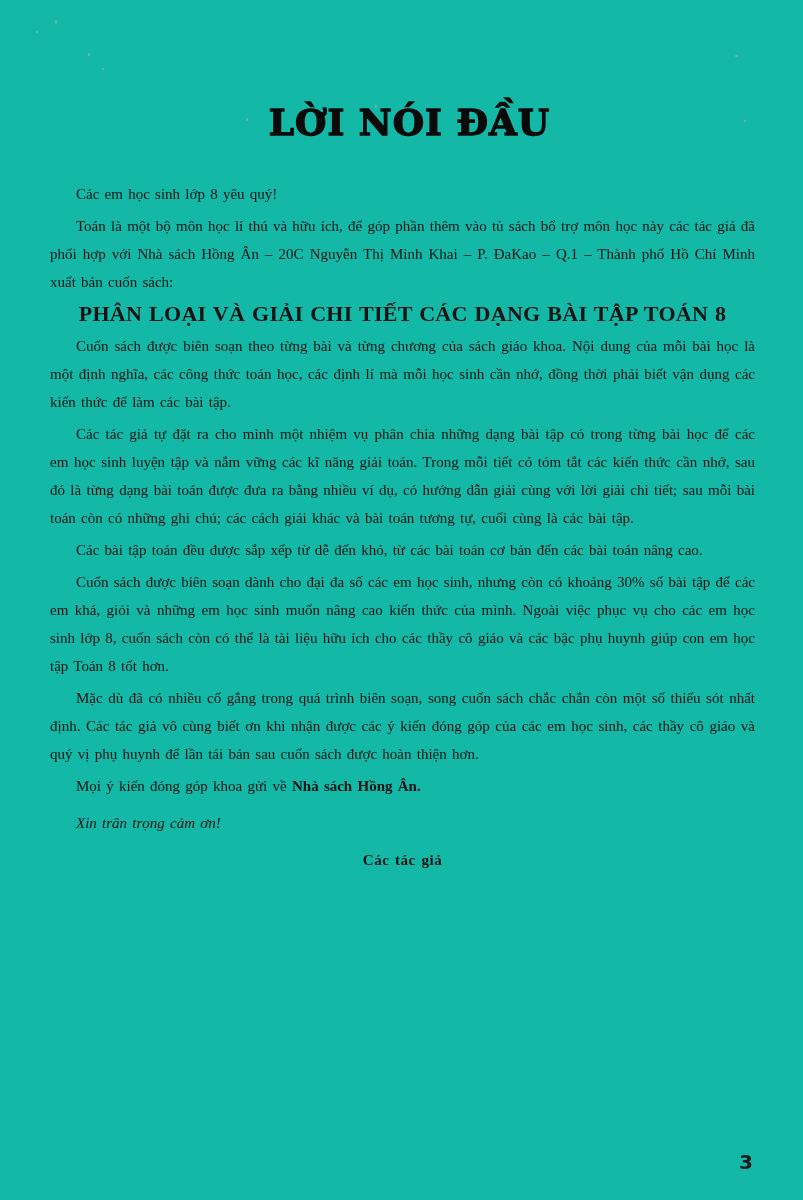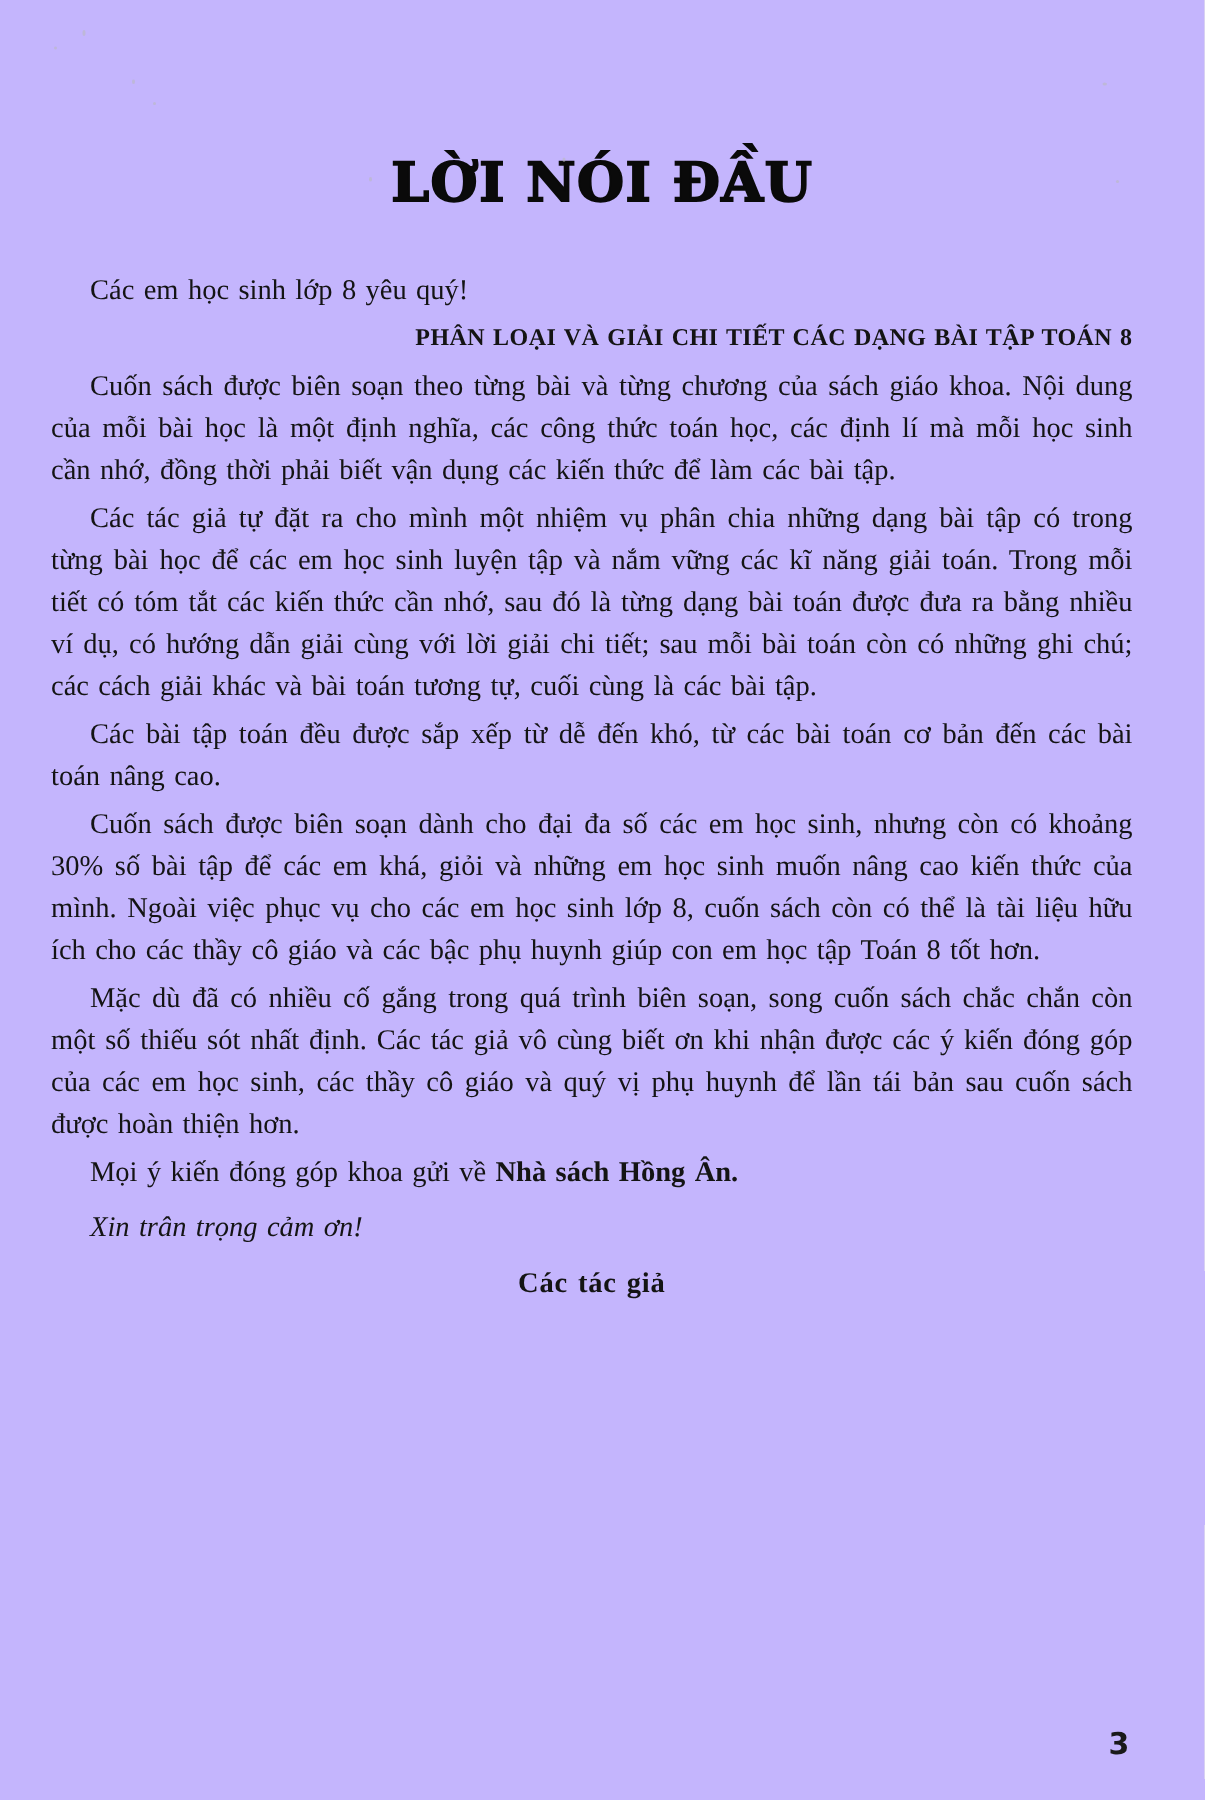--- a/index.html
+++ b/index.html
@@ -1,52 +1,53 @@
 <!DOCTYPE html>
 <html lang="vi"><head>
 <meta charset="utf-8">
 <style>
   html,body { margin:0; padding:0; background:#e8e8e8; }
   .page {
     position:relative;
     width:803px; height:1200px;
     margin:0 auto;
-    background:#c4b5fd;
+    background:#14b8a6;
     color:#141414;
     font-family:"Liberation Serif","DejaVu Serif",serif;
     overflow:hidden;
     box-sizing:border-box;
+    padding-left:16px;
   }
   .page-title {
     margin:0;
     padding-top:101px;
     text-align:center;
     font-family:"DejaVu Serif","Liberation Serif",serif;
     font-size:36px;
     font-weight:800;
     letter-spacing:1px;
     color:#0a0a0a;
     -webkit-text-stroke:1.3px #0a0a0a;
   }
   .content {
     margin:37px 48px 0 34px;
   }
   .content p {
     margin:0 0 4px 0;
-    font-size:19px;
+    font-size:15px;
     line-height:28px;
     text-indent:26px;
     text-align:justify;
     word-spacing:1.5px;
   }
   p.book-title {
-    text-align:right;
+    text-align:center;
     text-indent:0;
     font-weight:bold;
-    font-size:16px;
+    font-size:22px;
     letter-spacing:0.3px;
     word-spacing:1px;
     margin:2px 0 4px 0;
   }
   .closing p { text-align:left; margin-bottom:9px; }
   .bold-inline { font-weight:bold; }
   p.address-line { font-weight:bold; letter-spacing:0.2px; }
   p.thanks-line { font-style:italic; }
   p.signature {
     text-align:center;
@@ -81,20 +82,21 @@
   <span class="speck" style="left:102px;top:68px;width:2px;height:2px;"></span>
   <span class="speck" style="left:246px;top:118px;width:2px;height:3px;"></span>
   <span class="speck" style="left:375px;top:105px;width:2px;height:3px;"></span>
   <span class="speck" style="left:735px;top:55px;width:3px;height:2px;"></span>
   <span class="speck" style="left:744px;top:120px;width:2px;height:2px;"></span>
 
   <h1 class="page-title">LỜI NÓI ĐẦU</h1>
 
   <div class="content">
     <p>Các em học sinh lớp 8 yêu quý!</p>
+    <p>Toán là một bộ môn học lí thú và hữu ích, để góp phần thêm vào tủ sách bổ trợ môn học này các tác giả đã phối hợp với Nhà sách Hồng Ân – 20C Nguyễn Thị Minh Khai – P. ĐaKao – Q.1 – Thành phố Hồ Chí Minh xuất bản cuốn sách:</p>
     <p class="book-title">PHÂN LOẠI VÀ GIẢI CHI TIẾT CÁC DẠNG BÀI TẬP TOÁN 8</p>
     <p>Cuốn sách được biên soạn theo từng bài và từng chương của sách giáo khoa. Nội dung của mỗi bài học là một định nghĩa, các công thức toán học, các định lí mà mỗi học sinh cần nhớ, đồng thời phải biết vận dụng các kiến thức để làm các bài tập.</p>
     <p>Các tác giả tự đặt ra cho mình một nhiệm vụ phân chia những dạng bài tập có trong từng bài học để các em học sinh luyện tập và nắm vững các kĩ năng giải toán. Trong mỗi tiết có tóm tắt các kiến thức cần nhớ, sau đó là từng dạng bài toán được đưa ra bằng nhiều ví dụ, có hướng dẫn giải cùng với lời giải chi tiết; sau mỗi bài toán còn có những ghi chú; các cách giải khác và bài toán tương tự, cuối cùng là các bài tập.</p>
     <p>Các bài tập toán đều được sắp xếp từ dễ đến khó, từ các bài toán cơ bản đến các bài toán nâng cao.</p>
     <p>Cuốn sách được biên soạn dành cho đại đa số các em học sinh, nhưng còn có khoảng 30% số bài tập để các em khá, giỏi và những em học sinh muốn nâng cao kiến thức của mình. Ngoài việc phục vụ cho các em học sinh lớp 8, cuốn sách còn có thể là tài liệu hữu ích cho các thầy cô giáo và các bậc phụ huynh giúp con em học tập Toán 8 tốt hơn.</p>
     <p>Mặc dù đã có nhiều cố gắng trong quá trình biên soạn, song cuốn sách chắc chắn còn một số thiếu sót nhất định. Các tác giả vô cùng biết ơn khi nhận được các ý kiến đóng góp của các em học sinh, các thầy cô giáo và quý vị phụ huynh để lần tái bản sau cuốn sách được hoàn thiện hơn.</p>
 
     <div class="closing">
       <p><span>Mọi ý kiến đóng góp khoa gửi về </span><span class="bold-inline">Nhà sách Hồng Ân.</span></p>
       <p class="thanks-line">Xin trân trọng cảm ơn!</p>

